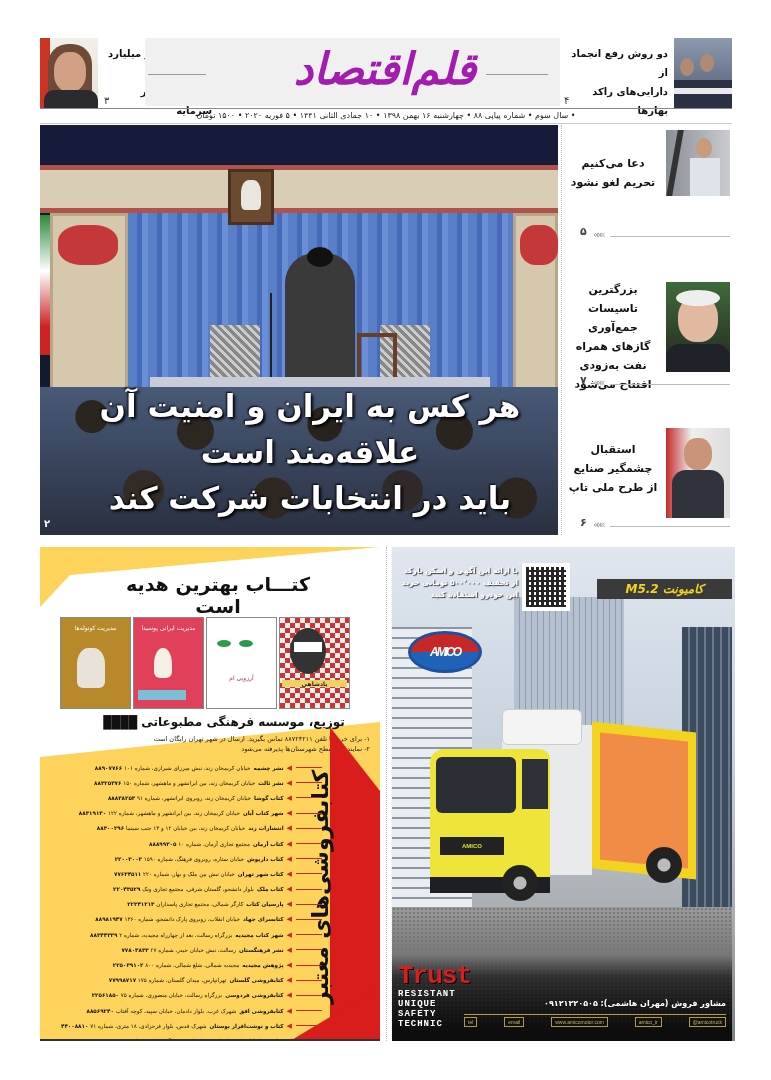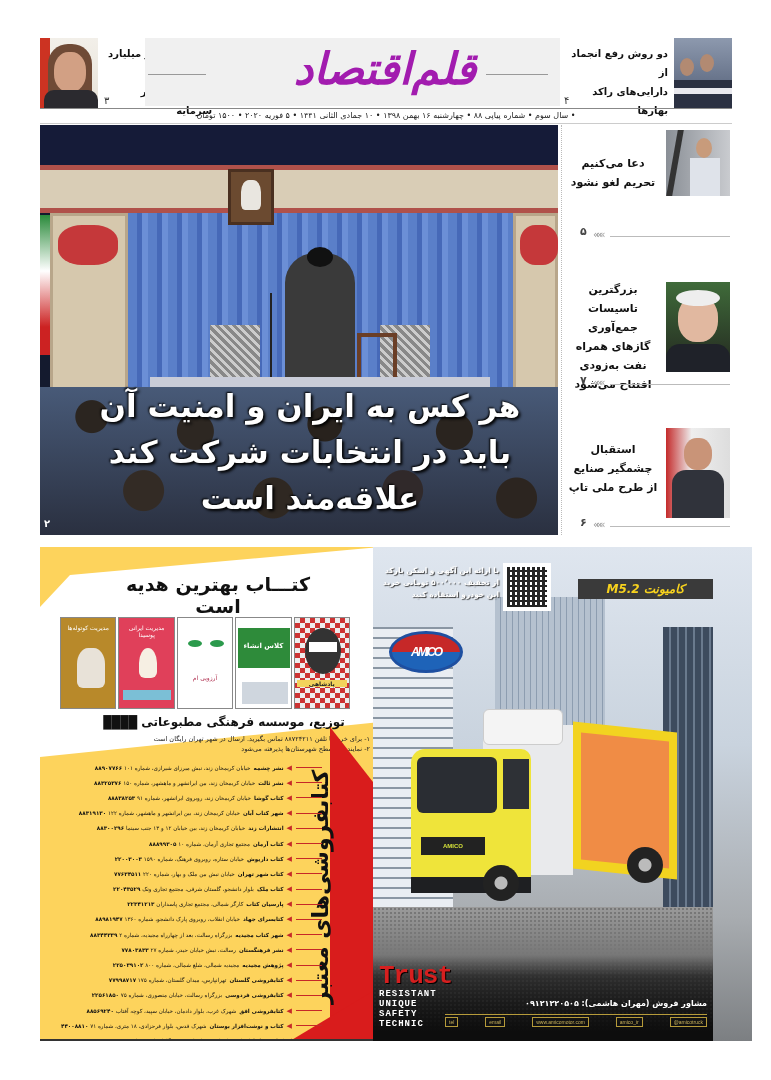--- a/index.html
+++ b/index.html
@@ -78,21 +78,21 @@
   .shop .arrow { color: #c62828; font-size: 7px; margin-left: 3px; flex: none; }
   .shop .line { width: 26px; height: 1px; background: #c62828; flex: none; margin-left: 4px; }
   .shop b { margin-left: 3px; }
   .shop .tel { font-weight: bold; }
   .bookad .redband { position: absolute; left: 290px; top: 180px; width: 50px; height: 320px; background: #d91c1c; clip-path: polygon(0 0, 100% 20%, 100% 100%, 0 100%); }
   .bookad .redfoot { position: absolute; left: 240px; top: 440px; width: 100px; height: 60px; background: #d91c1c; clip-path: polygon(100% 0, 100% 100%, 0 100%); }
   .bookad .vtitle { position: absolute; left: 268px; top: 215px; width: 45px; height: 250px; writing-mode: vertical-rl; transform: rotate(180deg);
                     font-size: 22px; font-weight: bold; color: #111; direction: rtl; text-align: center; }
 
   
-  .truckad { position: absolute; left: 373px; top: 547px; width: 379px; height: 494px; overflow: hidden;
+  .truckad { position: absolute; left: 392px; top: 547px; width: 343px; height: 494px; overflow: hidden;
              background: linear-gradient(#dfe6ef 0%, #c9d3de 40%, #a8acb0 75%, #7c7f82 100%); }
   .truckad .bldg { position: absolute; background: repeating-linear-gradient(90deg, #b5c1cf 0 5px, #8d9db0 5px 6px), #9aa8b8; }
   .truckad .road { position: absolute; left: 0; top: 360px; width: 340px; height: 134px;
                    background: radial-gradient(circle, #777 1px, transparent 1px) 0 0/4px 4px, linear-gradient(#9a9a9a, #3a3a3a); }
   .truckad .promo { position: absolute; left: 8px; top: 18px; width: 118px; font-size: 7.5px; font-weight: bold; color: #fff; text-align: right; direction: rtl; line-height: 12px; text-shadow: 1px 1px 1px #333; }
   .truckad .qr { position: absolute; left: 130px; top: 16px; width: 48px; height: 48px; background: #fff; padding: 4px; }
   .truckad .qr div { width: 100%; height: 100%; background:
         repeating-linear-gradient(0deg, #000 0 2px, transparent 2px 5px),
         repeating-linear-gradient(90deg, #000 0 3px, #fff 3px 5px); opacity: .85; }
   .truckad .model { position: absolute; left: 205px; top: 32px; width: 135px; height: 20px; background: #3a3a3a; direction: rtl;
@@ -168,22 +168,22 @@
   <div class="portrait"></div>
   <div class="chair" style="left:170px;"></div>
   <div class="chair" style="left:340px;"></div>
   <div class="abs" style="left:230px;top:168px;width:2px;height:90px;background:#222;"></div>
   <div class="speaker"></div>
   <div class="table"></div>
   <div class="stage"></div>
   <div class="crowd"></div>
   <div class="headline">
     <div>هر کس به ایران و امنیت آن</div>
+    <div>علاقه‌مند است</div>
     <div>باید در انتخابات شرکت کند</div>
-    <div>علاقه‌مند است</div>
   </div>
   <span class="pgno">۲</span>
 </div>
 
 <div class="divider-v"></div>
 
 <div class="side-item" style="top:128px;height:110px;">
   <div class="thumb" style="top:2px;height:66px;background:linear-gradient(90deg,#8a8f96,#c9cbcf);">
     <div class="abs" style="left:30px;top:8px;width:16px;height:20px;border-radius:50%;background:#c89b7b;"></div>
     <div class="abs" style="left:24px;top:28px;width:30px;height:38px;background:#dfe3ea;"></div>
@@ -228,25 +228,20 @@
     </div>
     <div class="book" style="background:#e0405a;">
       <div class="bt" style="color:#fff;">مدیریت ایرانی پوسیدا</div>
       <div class="abs" style="left:20px;top:30px;width:18px;height:30px;background:#f6efe3;border-radius:50% 50% 6px 6px;"></div>
       <div class="abs" style="left:4px;top:72px;width:48px;height:10px;background:#7bbfd6;"></div>
     </div>
     <div class="book" style="background:#fff;">
       <div class="abs" style="left:10px;top:22px;width:14px;height:7px;border-radius:50%;background:#2b9a4c;"></div>
       <div class="abs" style="left:32px;top:22px;width:14px;height:7px;border-radius:50%;background:#2b9a4c;"></div>
       <div class="bt" style="top:56px;color:#b03050;">آرزویی ام</div>
-    </div>
-    <div class="book" style="background:#fff;">
-      <div class="abs" style="left:2px;top:10px;width:52px;height:40px;background:#2e8b3a;"></div>
-      <div class="bt" style="top:24px;color:#fff;font-size:7px;font-weight:bold;">کلاس انشاء</div>
-      <div class="abs" style="left:6px;top:64px;width:46px;height:22px;background:#cfd6de;"></div>
     </div>
     <div class="book" style="background:repeating-conic-gradient(#c33 0 25%, #eee 0 50%) 0 60px/10px 10px, #e8e0d8;">
       <div class="abs" style="left:10px;top:10px;width:36px;height:46px;border-radius:50%;background:#333;"></div>
       <div class="abs" style="left:14px;top:24px;width:28px;height:10px;background:#fff;"></div>
       <div class="bt" style="top:62px;color:#222;font-weight:bold;background:#f2d25c;">پادشاهی</div>
     </div>
   </div>
   <div class="dist"><span>توزیع، موسسه فرهنگی مطبوعاتی</span> <span style="font-family:'Liberation Sans',sans-serif;font-style:italic;font-weight:900;">████</span></div>
   <div class="note" style="top:188px;">۱- برای خرید با تلفن ۸۸۷۲۴۲۱۱ تماس بگیرید. ارسال در شهر تهران رایگان است</div>
   <div class="note" style="top:198px;">۲- نماینده در سطح شهرستان‌ها پذیرفته می‌شود</div>

